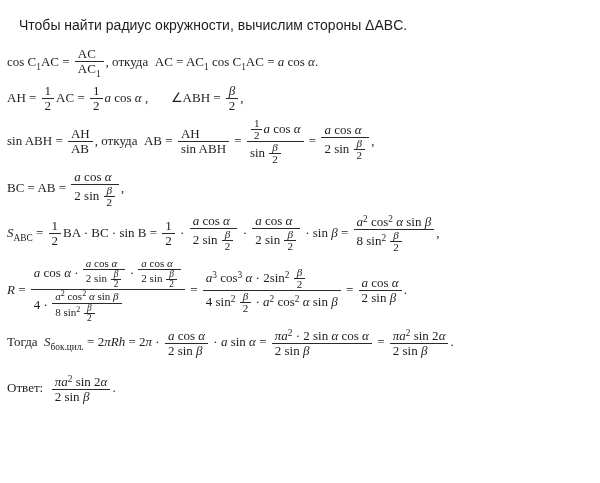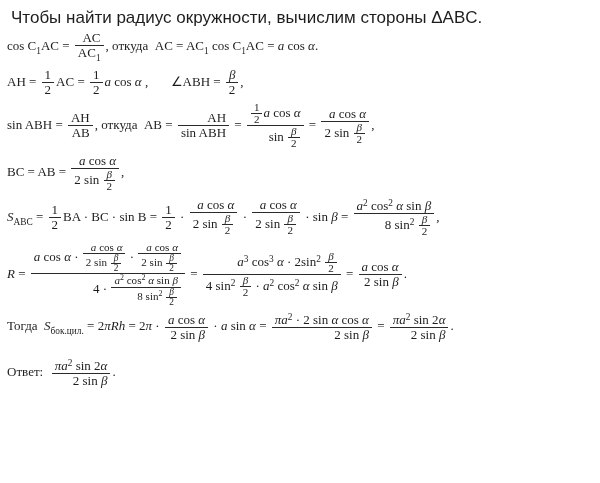--- a/index.html
+++ b/index.html
@@ -4,34 +4,34 @@
 <style>
   html,body{margin:0;padding:0;}
   body{
     width:600px;height:483px;overflow:hidden;
     background:#ffffff;
     font-family:"Liberation Sans",sans-serif;
   }
   .page{padding:5px 7px 0 7px;color:#1d1d1d;}
   .para{
     font-family:"Liberation Sans",sans-serif;
-    font-size:17px;line-height:17px;margin:4px;color:#1d1d1d;
+    font-size:14px;line-height:17px;margin:12px;color:#1d1d1d;
   }
   .mline{
     font-family:"Liberation Serif",serif;
     font-size:13px;line-height:1.15;
     margin:3px 0;white-space:pre;color:#1d1d1d;
   }
   .mt{font-style:normal;}
   .mi{font-style:italic;}
   .msub{font-size:0.72em;vertical-align:-4px;}
   .msup{font-size:0.72em;vertical-align:4px;}
   .frac{
     display:inline-flex;flex-direction:column;
-    vertical-align:middle;text-align:right;
+    vertical-align:middle;text-align:left;
     margin:1px 2px;line-height:1.08;
   }
   .frac .num{display:block;border-bottom:1px solid #2a2a2a;padding:0 3px;}
   .frac .den{display:block;padding:0 3px;}
   .frac .frac{font-size:0.85em;line-height:1.0;margin:0 1px;}
   .mline--answer{margin-top:14px;}
 </style>
 </head>
 <body>
 

